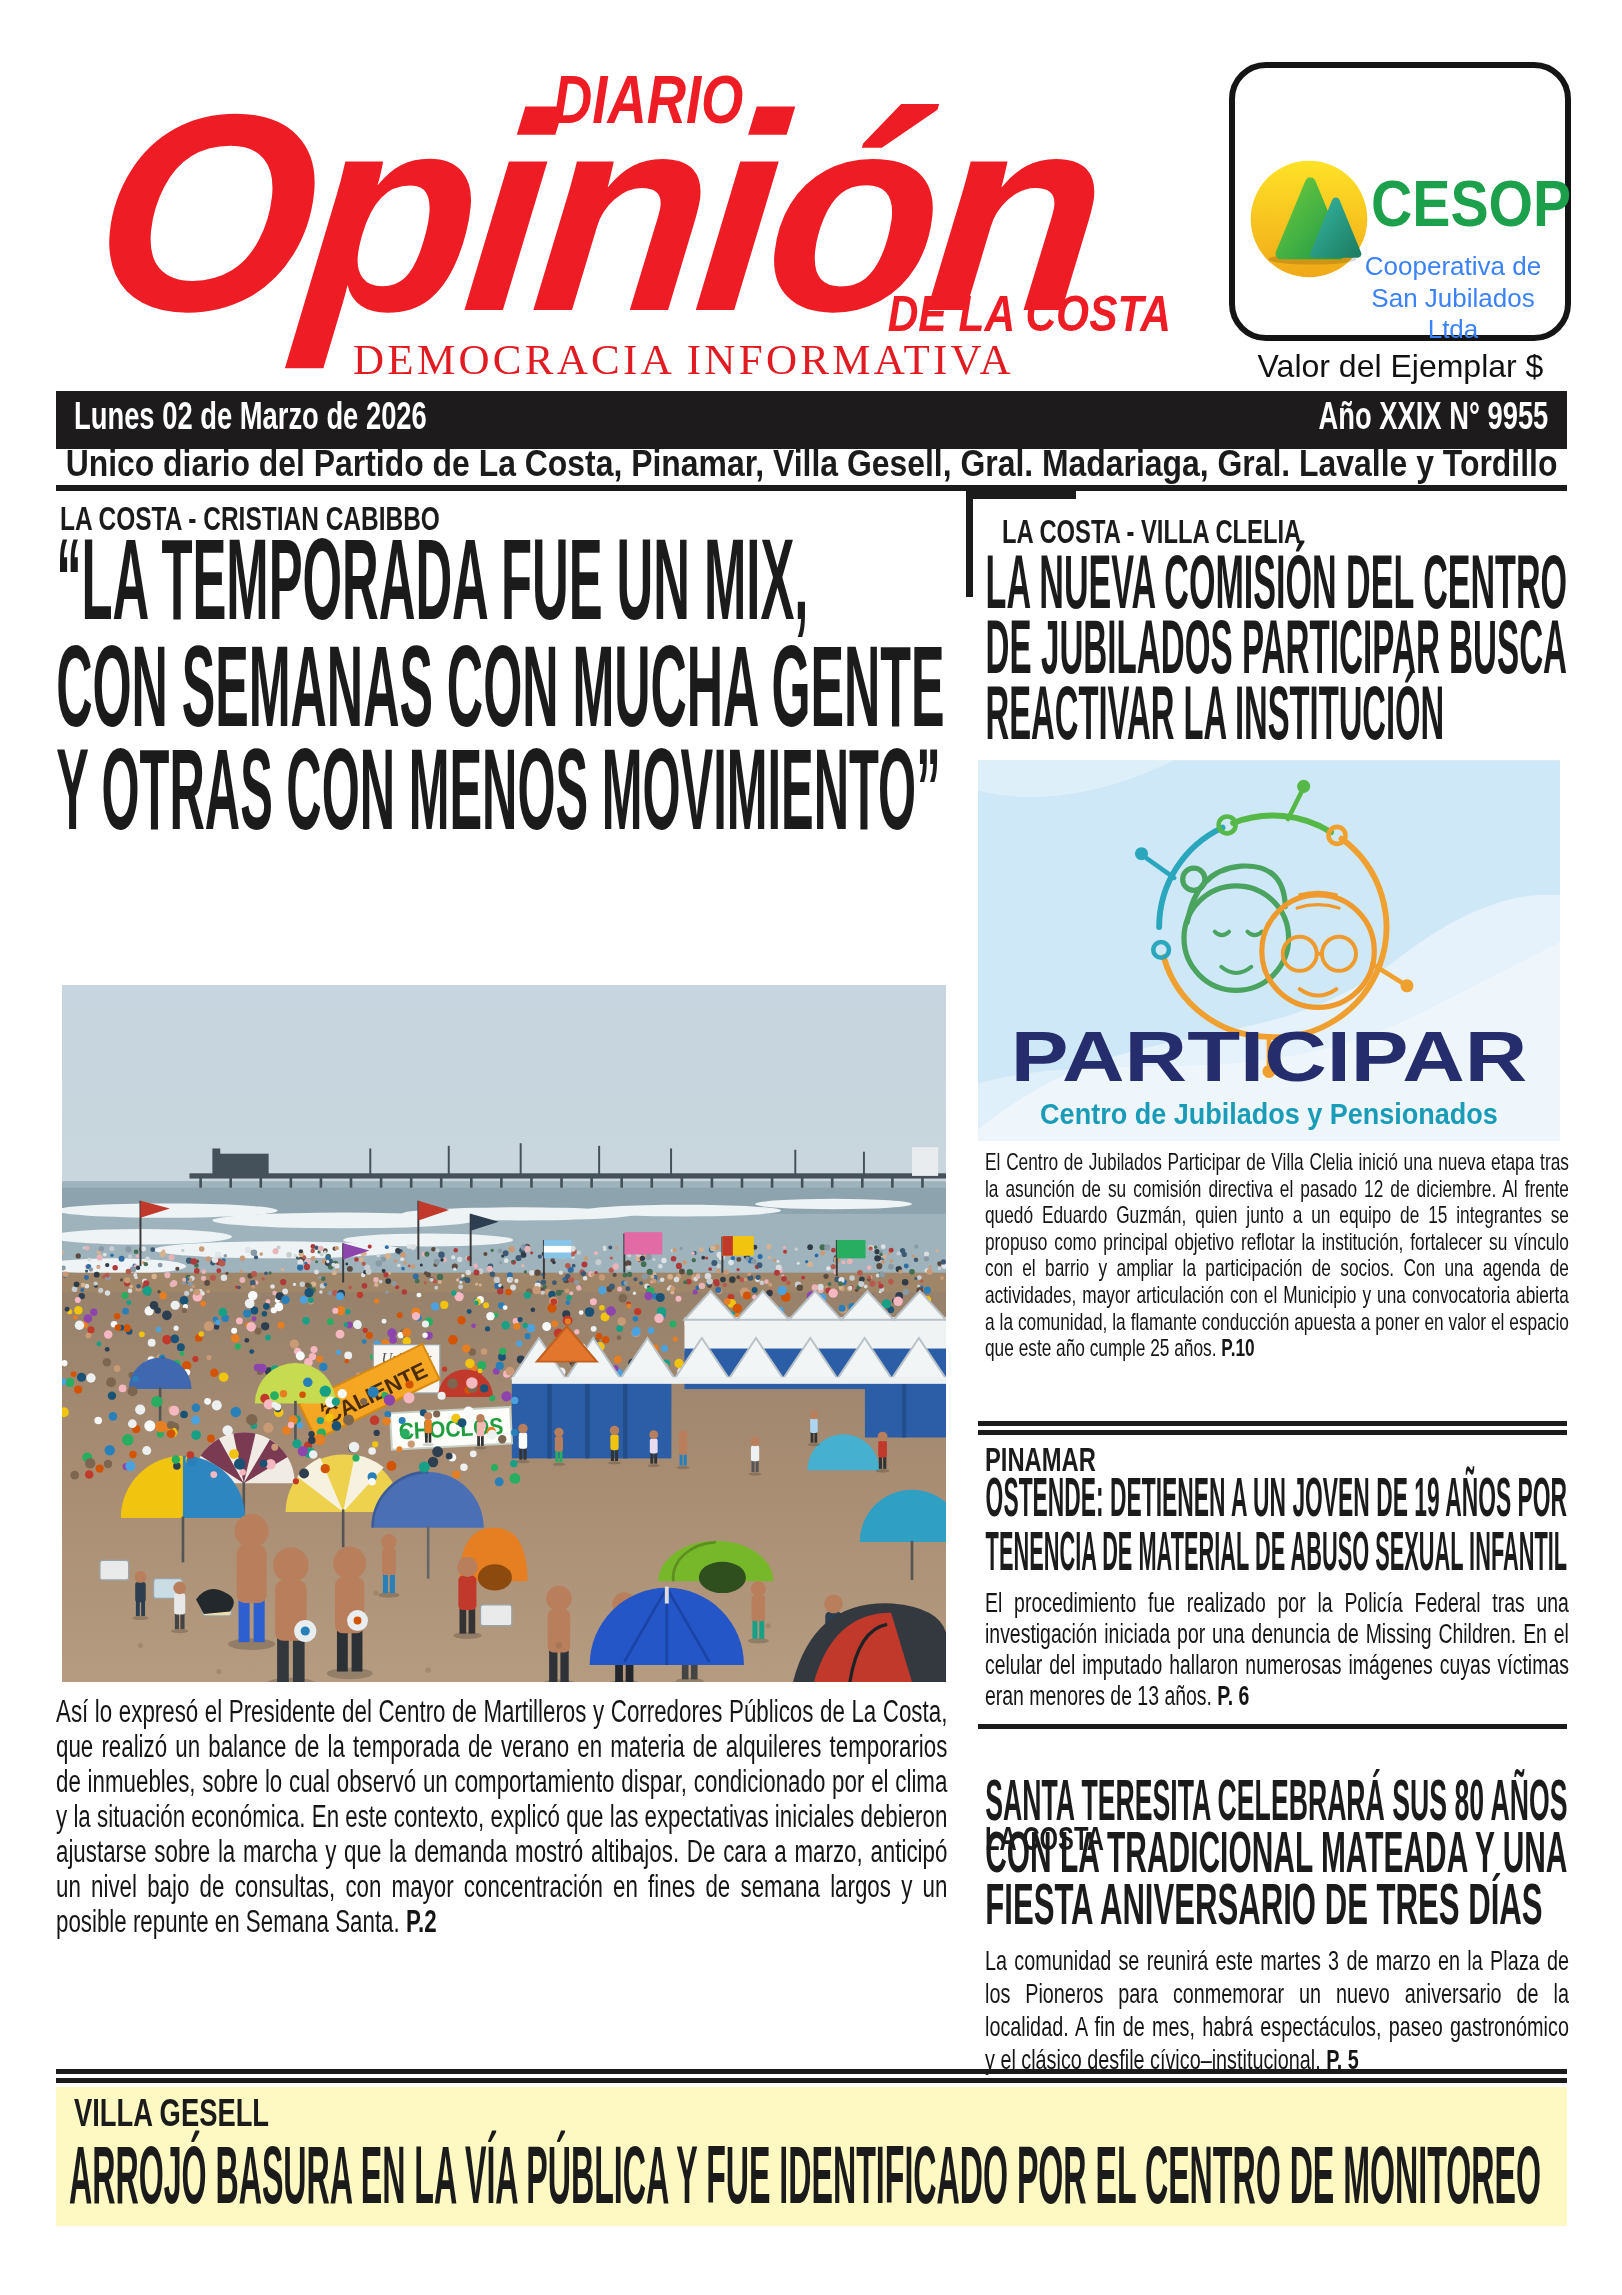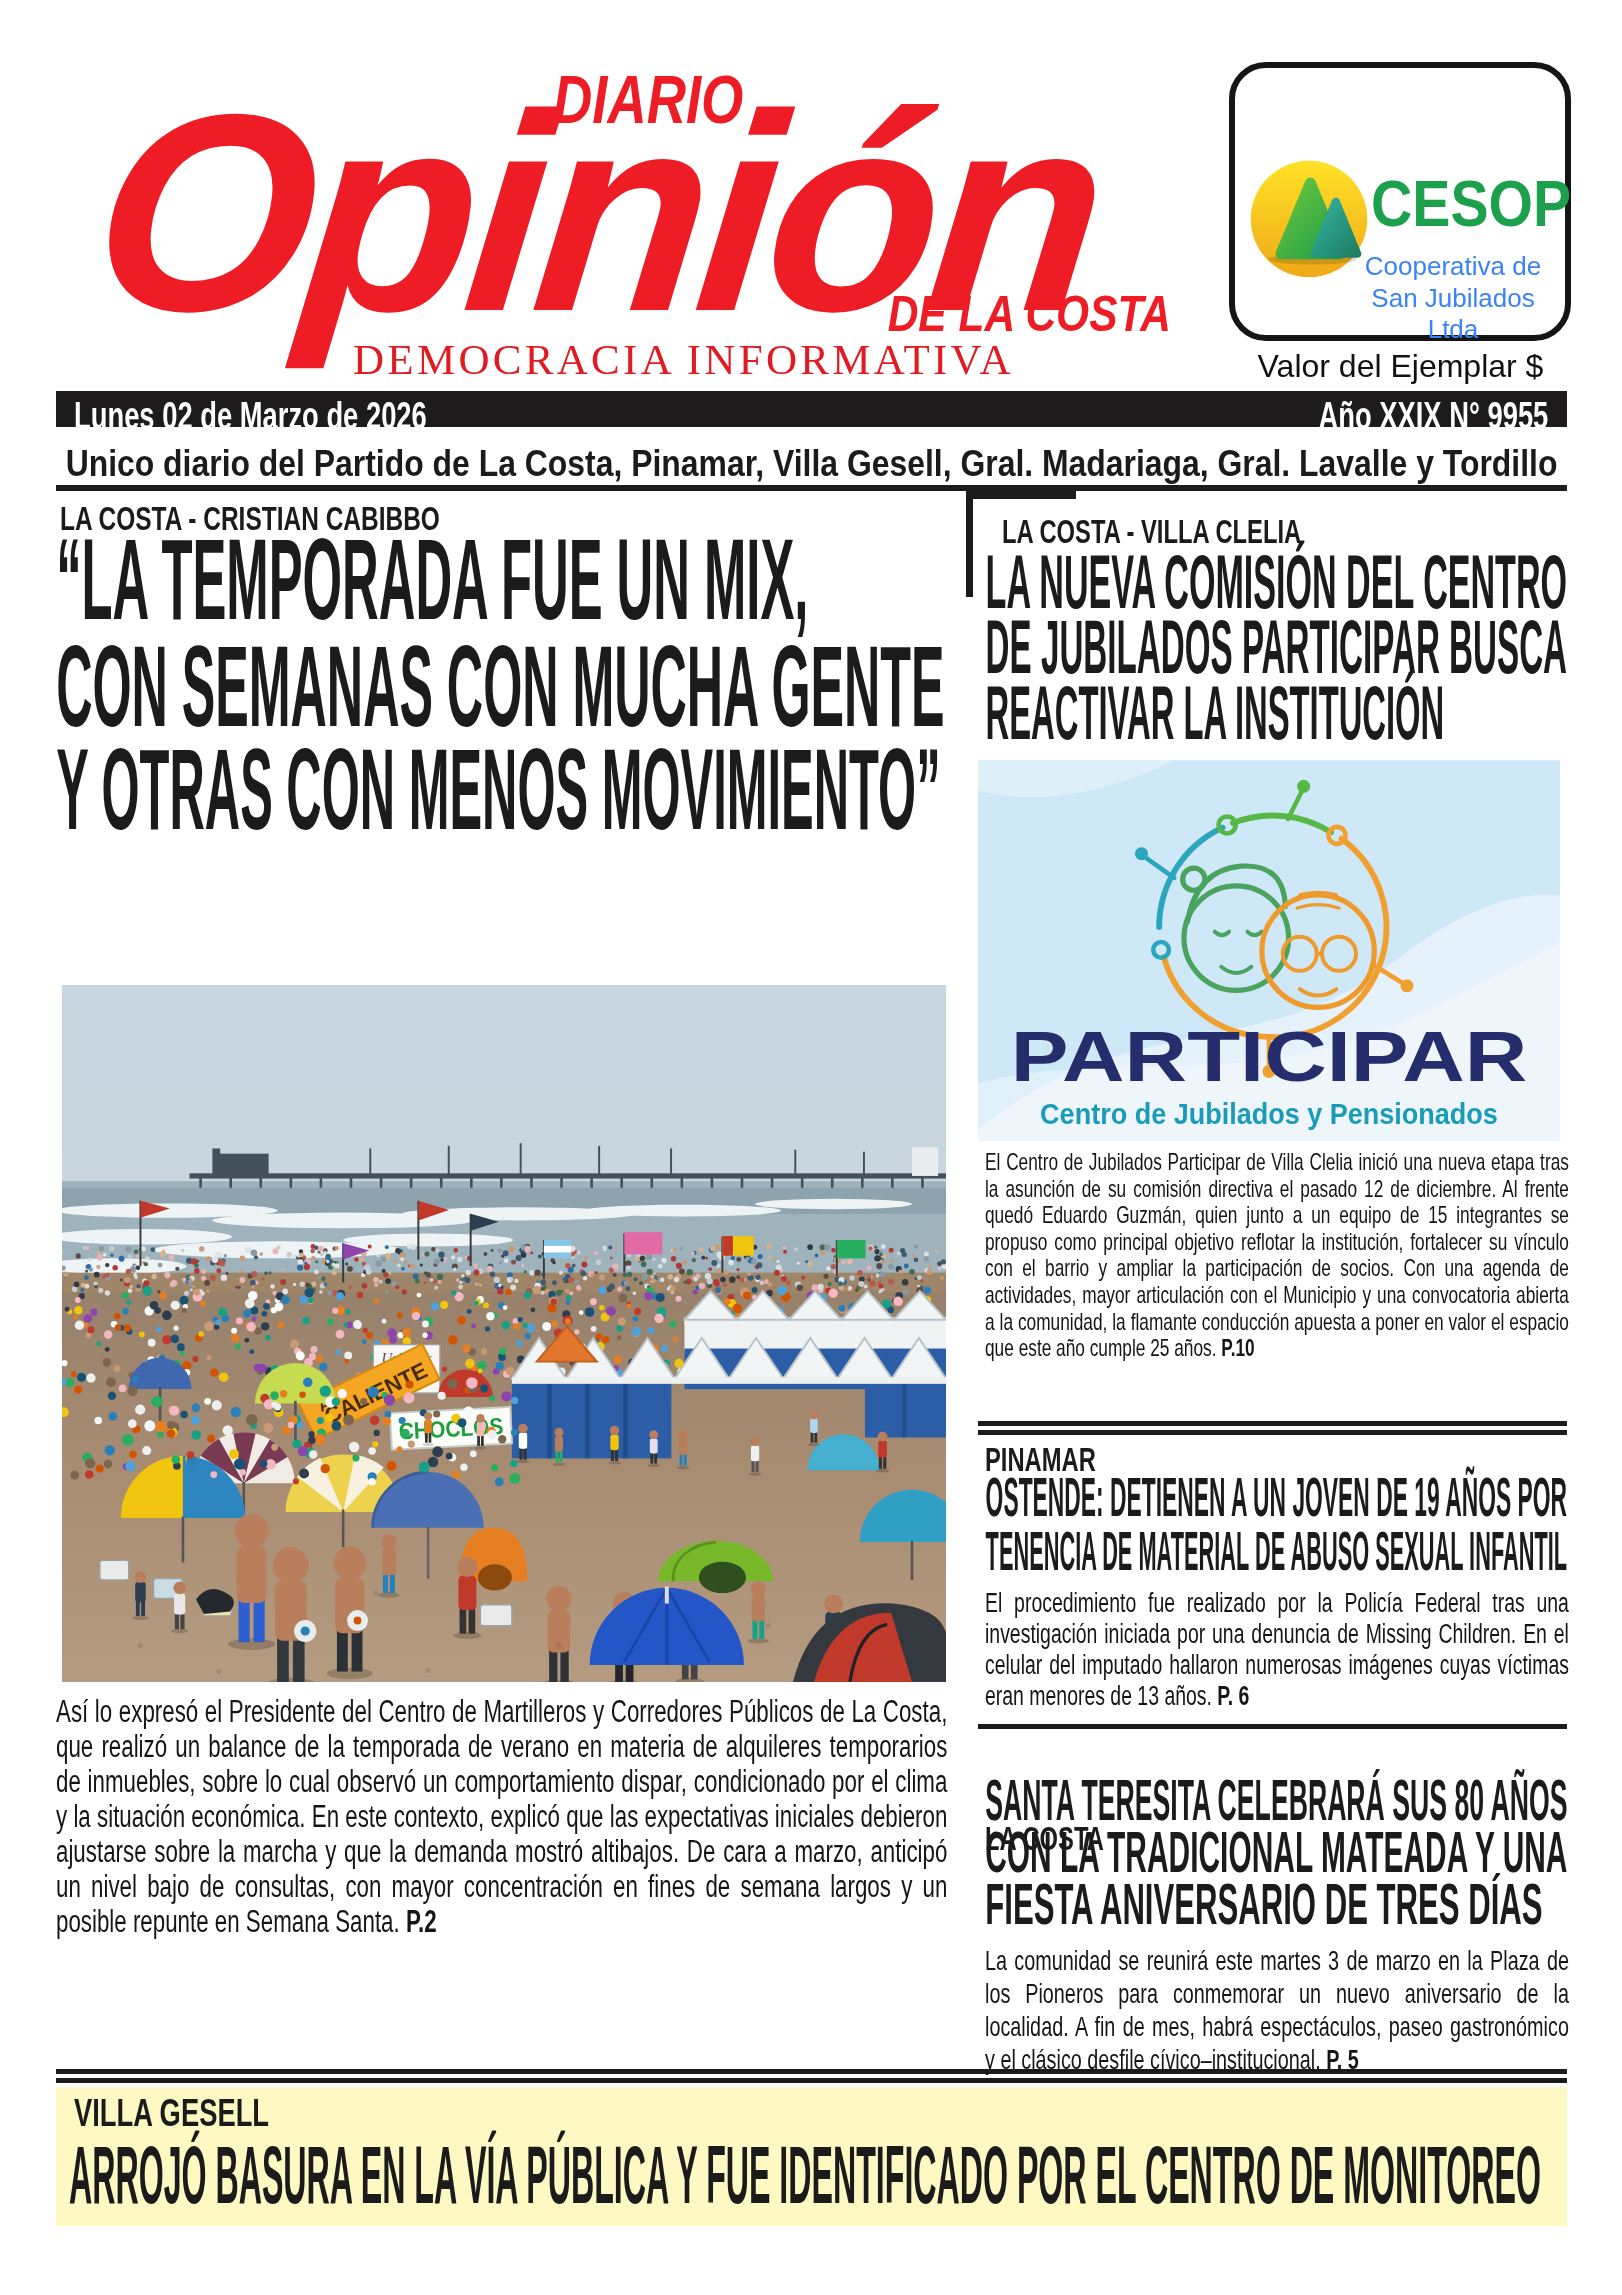--- a/index.html
+++ b/index.html
@@ -66,21 +66,21 @@
       </svg>
       <div class="abs cesop-name" style="left:136px;top:103px;font-size:65px;color:#1da04c;">CESOP</div>
       <div class="abs cesop-sub" style="left:110px;top:183px;width:216px;font-size:26px;">
         <span>Cooperativa de</span><br>
         <span>San Jubilados Ltda</span>
       </div>
     </div>
     <div class="abs" style="left:1229px;top:348px;width:343px;text-align:center;font-size:32px;color:#111;">Valor del Ejemplar $ 1.500</div>
   </div>
 
-  <div class="abs datebar" style="left:56px;top:391px;width:1511px;height:36px;">
+  <div class="abs datebar" style="left:56px;top:391px;width:1511px;height:58px;">
     <span class="abs cond" style="left:18.3px;top:3.9px;font-size:38px;line-height:43px;">Lunes 02 de Marzo de 2026</span>
     <span class="abs condR" style="right:18.3px;top:3.9px;font-size:38px;line-height:43px;">Año XXIX N° 9955</span>
   </div>
 
   <svg class="abs hsvg" style="left:56px;top:445px;" width="1511" height="39" viewBox="0 0 2310 60">
     <text x="1155" y="48" text-anchor="middle" font-size="57" textLength="2295" lengthAdjust="spacingAndGlyphs">Unico diario del Partido de La Costa, Pinamar, Villa Gesell, Gral. Madariaga, Gral. Lavalle y Tordillo</text>
   </svg>
   <div class="abs rule" style="left:56px;top:485px;width:1511px;height:5.9px;"></div>
 
   <div class="abs kicker" style="left:60px;top:501px;font-size:34px;text-align:right;">

